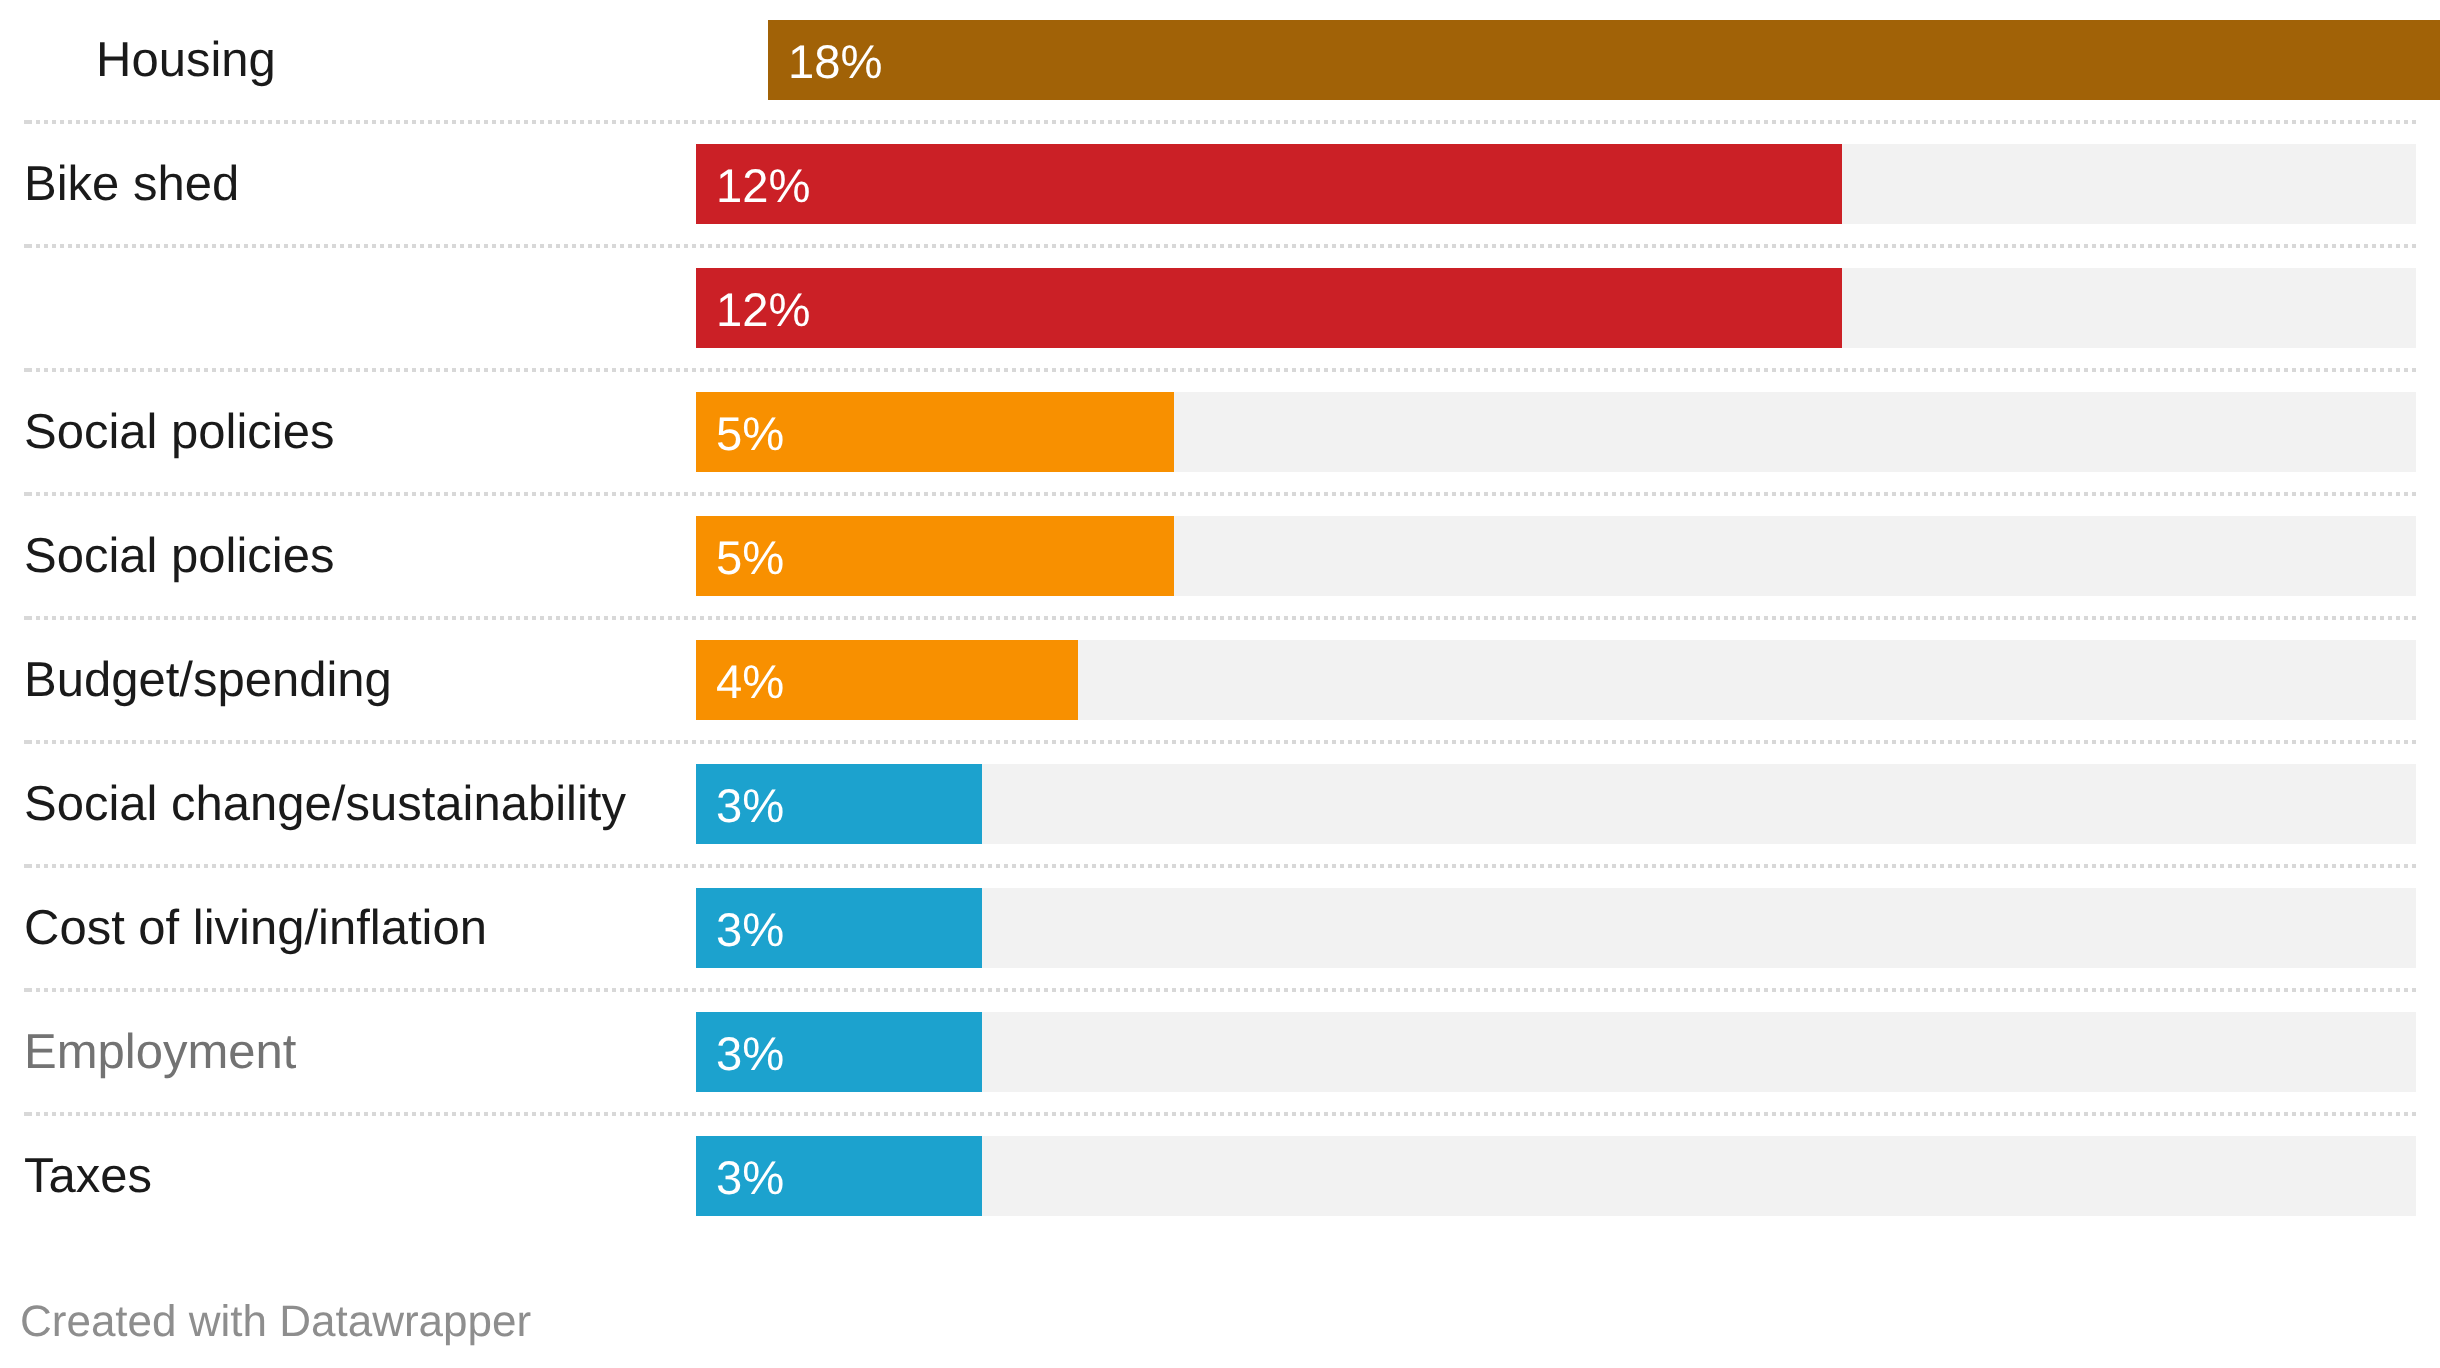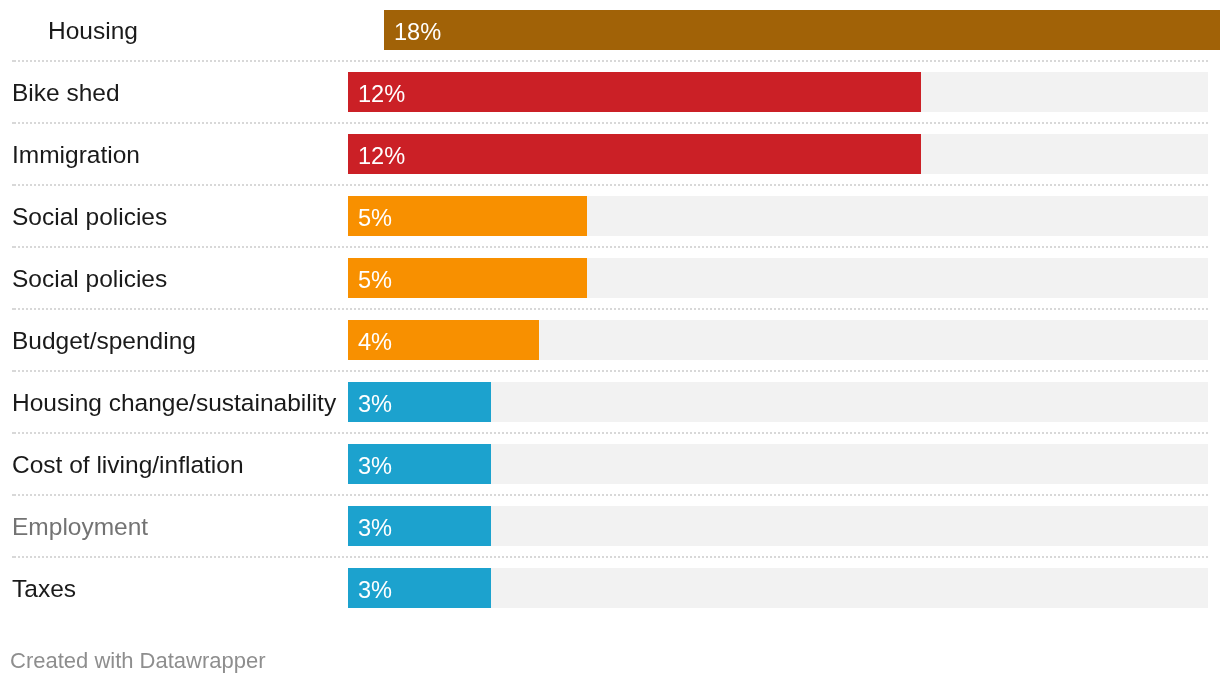--- a/index.html
+++ b/index.html
@@ -70,21 +70,20 @@
   <div class="divider d0" style="top: 60px;"></div>
   <div class="row r1" style="top: 72px;">
     <div class="row-label" style="color: rgb(26, 26, 26); text-align: right;">Bike shed</div>
     <div class="track" style="background: rgb(242, 242, 242);"></div>
     <div class="bar" style="width: 573.333px; background: rgb(203, 32, 38);">
         <span class="bar-value" style="color: rgb(255, 255, 255);">12%</span>
       </div>
   </div>
   <div class="divider d1" style="top: 122px;"></div>
   <div class="row r2" style="top: 134px;">
-    <div class="row-label" style="color: rgb(26, 26, 26);">Immigration</div>
     <div class="track" style="background: rgb(242, 242, 242);"></div>
     <div class="bar" style="width: 573.333px; background: rgb(203, 32, 38);">
         <span class="bar-value" style="color: rgb(255, 255, 255);">12%</span>
       </div>
   </div>
   <div class="divider d2" style="top: 184px;"></div>
   <div class="row r3" style="top: 196px;">
     <div class="row-label" style="color: rgb(26, 26, 26);">Social policies</div>
     <div class="track" style="background: rgb(242, 242, 242);"></div>
     <div class="bar" style="width: 238.889px; background: rgb(248, 144, 0);">
@@ -102,21 +101,21 @@
   <div class="divider d4" style="top: 308px;"></div>
   <div class="row r5" style="top: 320px;">
     <div class="row-label" style="color: rgb(26, 26, 26); text-align: center;">Budget/spending</div>
     <div class="track" style="background: rgb(242, 242, 242);"></div>
     <div class="bar" style="width: 191.111px; background: rgb(248, 144, 0);">
         <span class="bar-value" style="color: rgb(255, 255, 255);">4%</span>
       </div>
   </div>
   <div class="divider d5" style="top: 370px;"></div>
   <div class="row r6" style="top: 382px;">
-    <div class="row-label" style="color: rgb(26, 26, 26);">Housing change/sustainability</div>
+    <div class="row-label" style="color: rgb(26, 26, 26);">Social change/sustainability</div>
     <div class="track" style="background: rgb(242, 242, 242);"></div>
     <div class="bar" style="width: 143.333px; background: rgb(28, 162, 206);">
         <span class="bar-value" style="color: rgb(255, 255, 255);">3%</span>
       </div>
   </div>
   <div class="divider d6" style="top: 432px;"></div>
   <div class="row r7" style="top: 444px;">
     <div class="row-label" style="color: rgb(26, 26, 26);">Cost of living/inflation</div>
     <div class="track" style="background: rgb(242, 242, 242);"></div>
     <div class="bar" style="width: 143.333px; background: rgb(28, 162, 206);">

